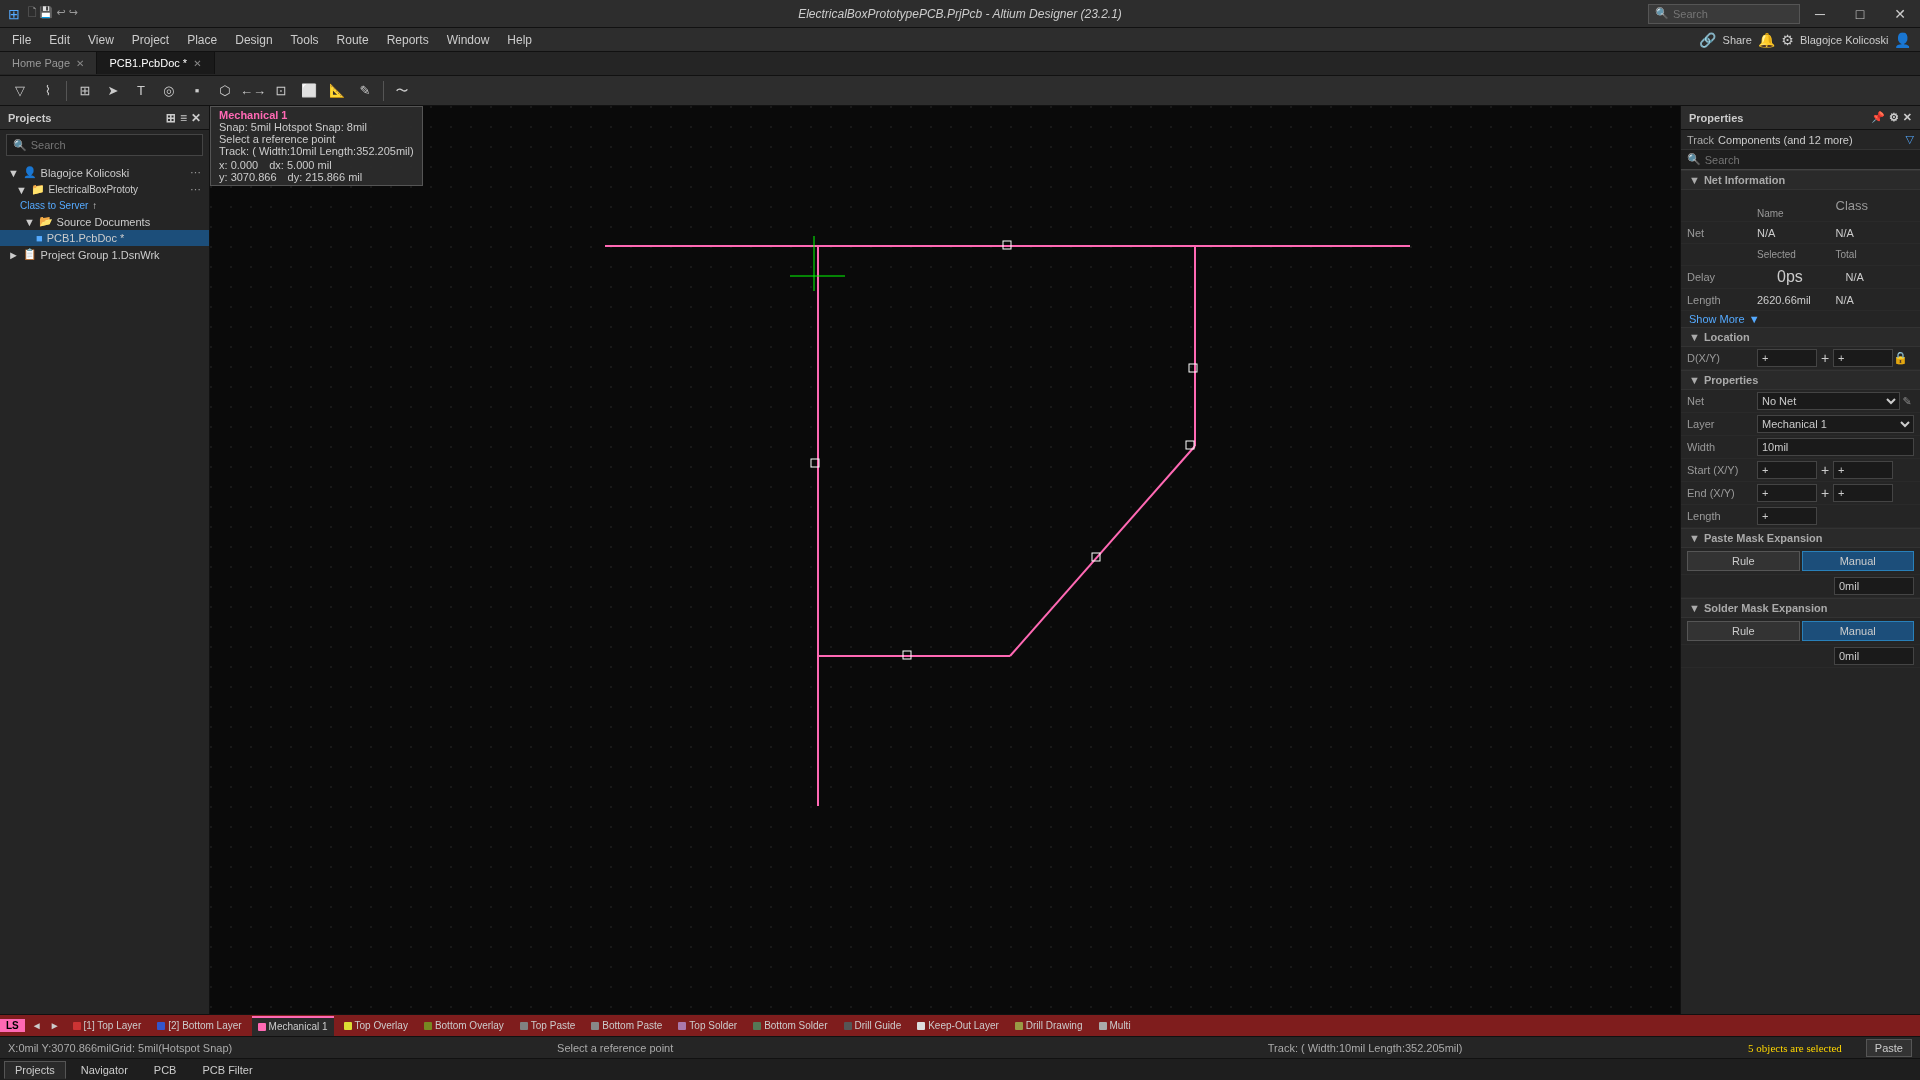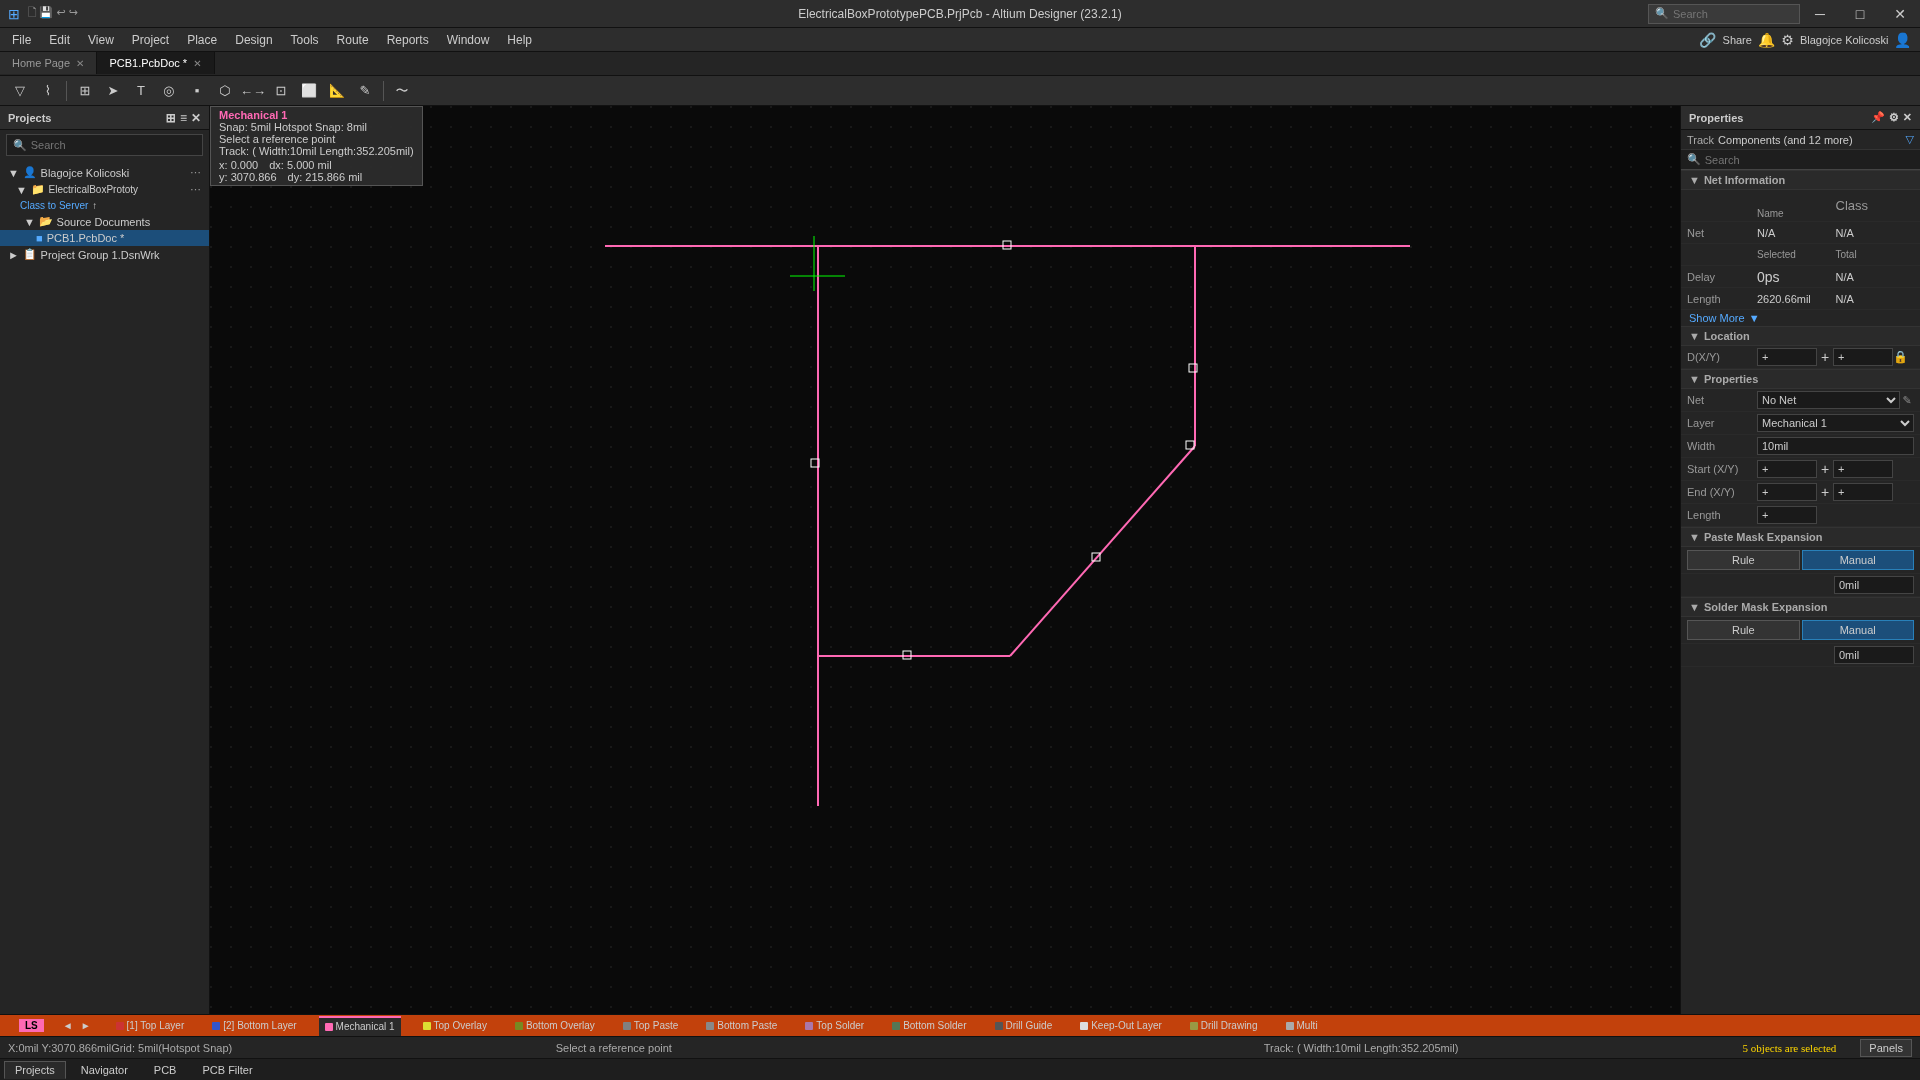--- a/index.html
+++ b/index.html
@@ -5,21 +5,21 @@
     * { margin: 0; padding: 0; box-sizing: border-box; }
     body { width: 1920px; height: 1080px; overflow: hidden; background: #1e1e1e; font-family: 'Segoe UI', Arial, sans-serif; font-size: 11px; color: #ccc; }
 
     
     #titlebar {
       width: 100%; height: 28px; background: #2d2d2d; display: flex; align-items: center;
       border-bottom: 1px solid #111; position: relative;
     }
     #titlebar .window-title {
       position: absolute; left: 50%; transform: translateX(-50%);
-      color: #ccc; font-size: 12px; white-space: nowrap;
+      color: #ccc; font-size: 12px; white-space: nowrap; font-style: italic;
     }
     #titlebar .win-controls { position: absolute; right: 0; display: flex; }
     #titlebar .win-btn { width: 40px; height: 28px; display: flex; align-items: center; justify-content: center; color: #ccc; cursor: pointer; font-size: 14px; }
     #titlebar .logo-area { display: flex; align-items: center; padding: 0 8px; gap: 4px; }
     #titlebar .search-area { position: absolute; right: 120px; display: flex; align-items: center; background: #3a3a3a; border: 1px solid #555; height: 20px; padding: 0 6px; gap: 4px; }
     #titlebar .search-area input { background: transparent; border: none; outline: none; color: #ccc; font-size: 11px; width: 120px; }
 
     
     #menubar {
       width: 100%; height: 24px; background: #2d2d2d; display: flex; align-items: center;
@@ -115,22 +115,22 @@
     .show-more { color: #5af; font-size: 11px; cursor: pointer; padding: 2px 8px; display: flex; align-items: center; gap: 4px; }
     .dropdown-select {
       background: #1a1a1a; border: 1px solid #444; color: #ccc; font-size: 11px;
       height: 18px; flex: 1;
     }
     .edit-icon { color: #888; cursor: pointer; font-size: 11px; width: 14px; text-align: center; }
     .lock-icon { color: #888; cursor: pointer; font-size: 12px; width: 16px; text-align: center; }
 
     
     #layer-bar {
-      width: 100%; height: 22px; background: #c2410c; display: flex; align-items: center;
-      padding: 0 19px; gap: 16px; overflow-x: auto; border-top: 1px solid #111;
+      width: 100%; height: 22px; background: #7f1d1d; display: flex; align-items: center;
+      padding: 0 0; gap: 4px; overflow-x: auto; border-top: 1px solid #111;
       white-space: nowrap;
     }
     .layer-tab { display: flex; align-items: center; padding: 0 6px; height: 20px; cursor: pointer; font-size: 10px; gap: 3px; }
     .layer-dot { width: 8px; height: 8px; border-radius: 1px; flex-shrink: 0; }
     .layer-tab.active-layer { background: #2a2a2a; border-top: 2px solid #ff69b4; }
 
     
     #status-bar {
       width: 100%; height: 22px; background: #252525; display: flex; align-items: center;
       border-top: 1px solid #111; padding: 0 8px; gap: 16px; font-size: 11px; color: #aaa;
@@ -371,21 +371,21 @@
         <div style="flex:1;font-size:11px;color:#ccc;">N/A</div>
         <div style="flex:1;font-size:11px;color:#ccc;">N/A</div>
       </div>
       <div class="prop-row">
         <div class="prop-label"></div>
         <div style="flex:1;font-size:10px;color:#999;">Selected</div>
         <div style="flex:1;font-size:10px;color:#999;">Total</div>
       </div>
       <div class="prop-row">
         <div class="prop-label">Delay</div>
-        <div style="flex:1;font-size:14px;color:#ccc;">0ps</div>
+        <div style="flex:1;font-size:16px;color:#ccc;margin-left:20px;">0ps</div>
         <div style="flex:1;font-size:11px;color:#ccc;">N/A</div>
       </div>
       <div class="prop-row">
         <div class="prop-label">Length</div>
         <div style="flex:1;font-size:11px;color:#ccc;">2620.66mil</div>
         <div style="flex:1;font-size:11px;color:#ccc;">N/A</div>
       </div>
       <div class="show-more">
         <span>Show More</span>
         <span>▼</span>
@@ -549,21 +549,21 @@
   <div class="status-center">
     <span>Select a reference point</span>
   </div>
   <div style="flex:1;text-align:center;">
     <span>Track: ( Width:10mil Length:352.205mil)</span>
   </div>
   <div class="status-right">
     <span class="selected-info">5 objects are selected</span>
   </div>
   <div style="margin-left:8px;">
-    <button style="background:#333;border:1px solid #555;color:#ccc;font-size:11px;padding:2px 8px;cursor:pointer;">Panels</button>
+    <button style="background:#333;border:1px solid #555;color:#ccc;font-size:11px;padding:2px 8px;cursor:pointer;">Paste</button>
   </div>
 </div>
 
 <div id="footer-tabs">
   <div class="footer-tab active">
     <span>Projects</span>
   </div>
   <div class="footer-tab">
     <span>Navigator</span>
   </div>

